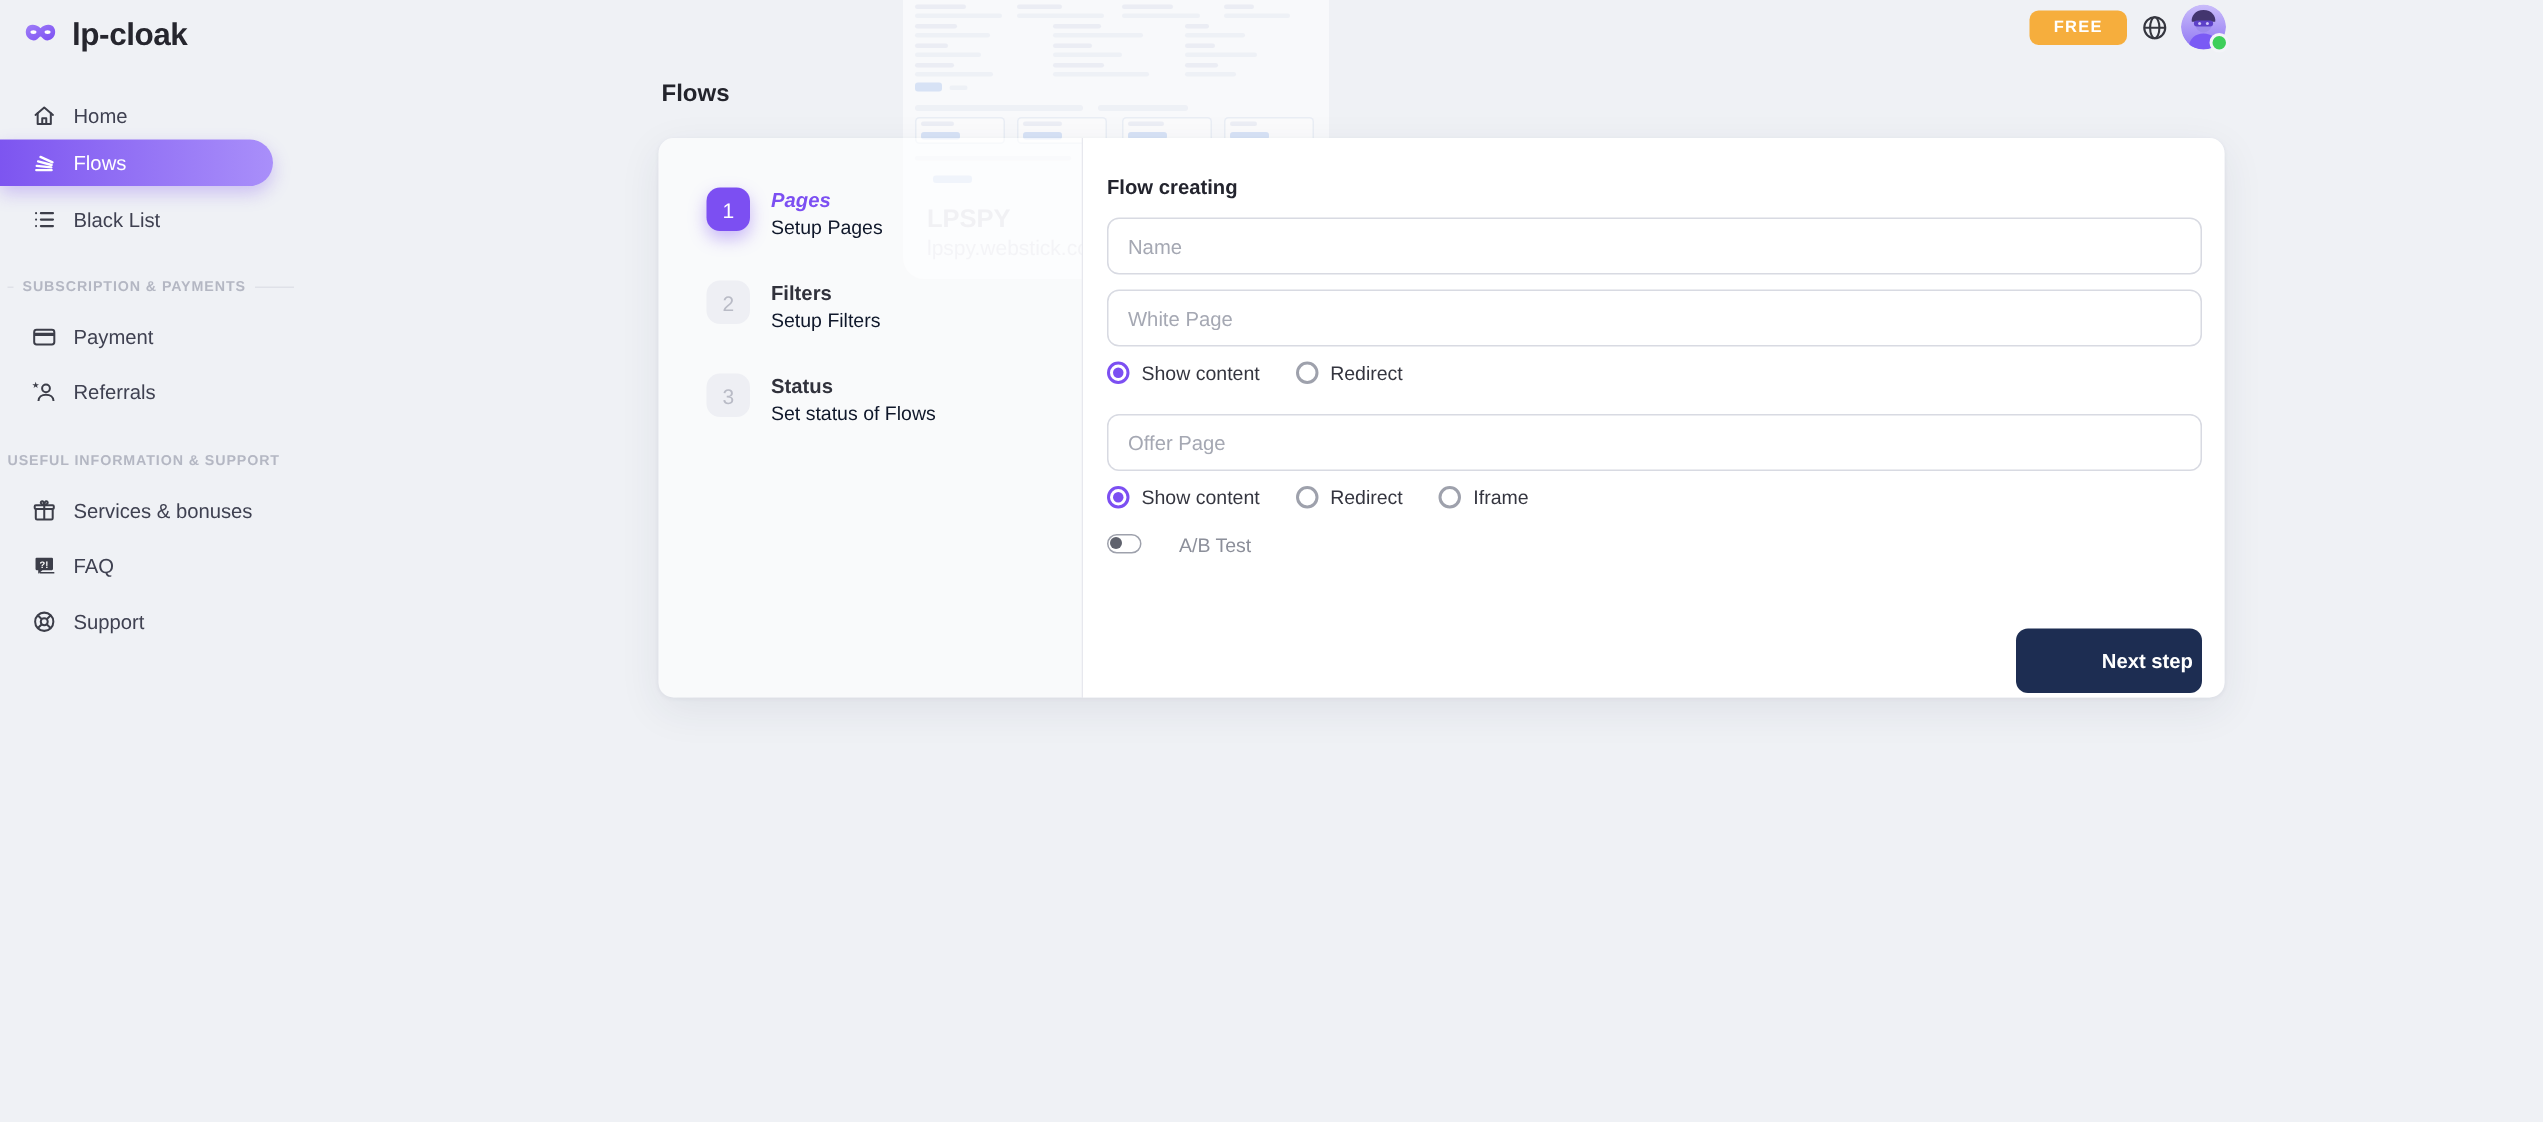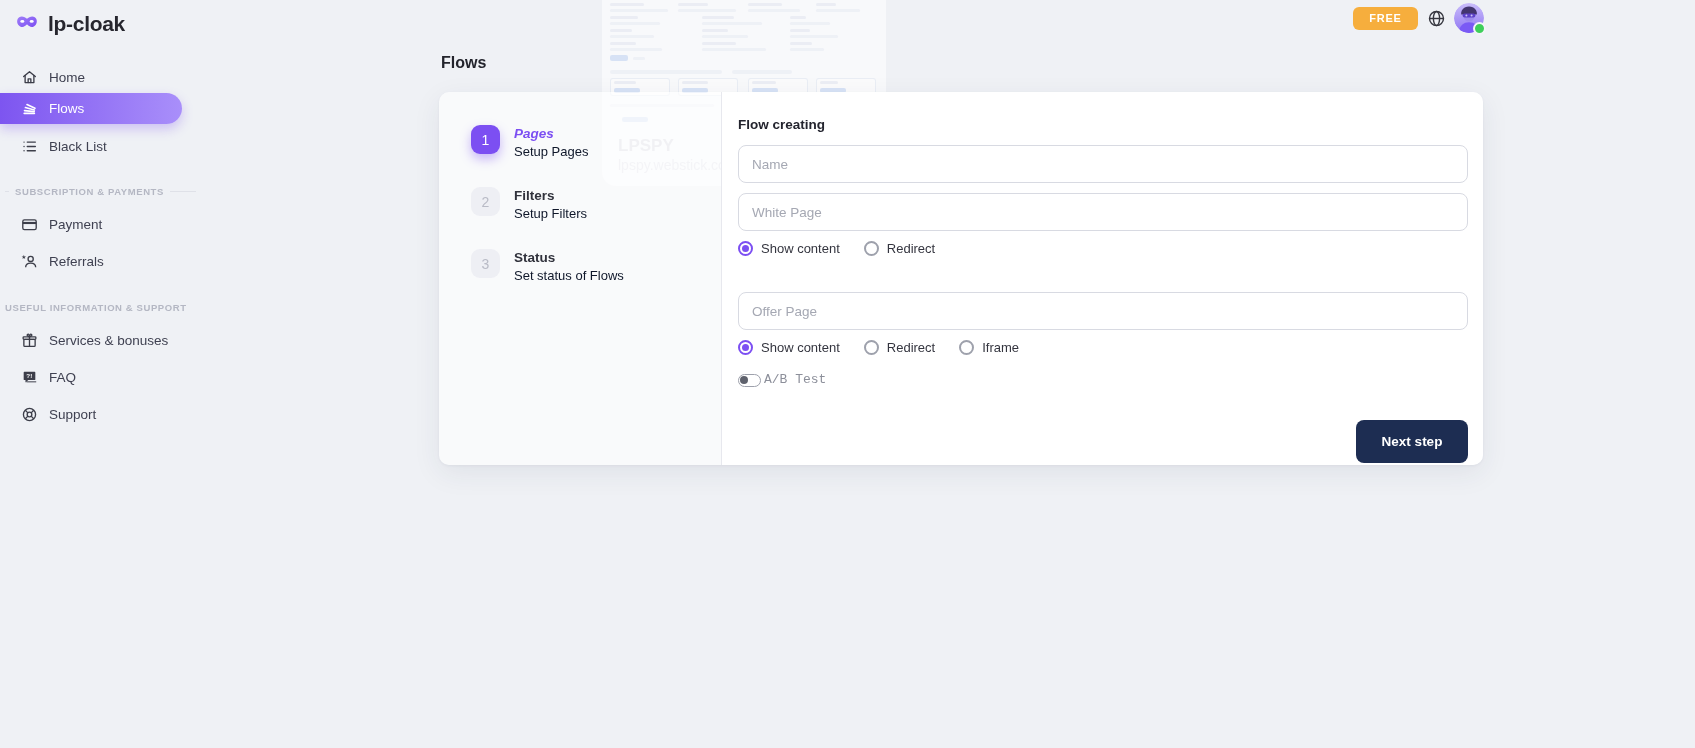--- a/index.html
+++ b/index.html
@@ -65,34 +65,34 @@
   .step-title{font-size:13.5px;font-weight:700;color:#31323c;padding-top:1px;}
   .step-title.on{color:#7c4ff2;font-style:italic;}
   .step-sub{font-size:13px;color:#0f172a;margin-top:3px;}
   
   .form-title{font-size:13.5px;font-weight:700;color:#23242e;line-height:17px;}
   .tinput{margin-top:12px;height:38px;min-height:38px;border:1px solid #d8dae2;border-radius:8px;
     background:#fff;font-size:13.5px;color:#3a3b45;padding:4px 13px;outline:none;width:100%;
     box-sizing:border-box;font-family:inherit;}
   .tinput::placeholder{color:#a5a8b3;}
   .tinput.mt10{margin-top:10px;}
-  .tinput.mt18{margin-top:36px;}
+  .tinput.mt18{margin-top:20px;}
   .radio-row{display:flex;align-items:flex-end;gap:24px;margin-top:9px;height:16px;}
   .radio-opt{display:flex;align-items:center;gap:8px;font-size:13px;color:#34353f;cursor:pointer;}
   .radio{width:15px;height:15px;border-radius:50%;border:2px solid #9ea1ac;box-sizing:border-box;
     position:relative;flex:none;}
   .radio.sel{border-color:#7c4ff2;}
   .radio.sel::after{content:"";position:absolute;inset:2px;border-radius:50%;background:#7c4ff2;}
-  .toggle-row{display:flex;align-items:flex-end;gap:3px;margin-top:17px;font-family:Liberation Mono, monospace;}
+  .toggle-row{display:flex;align-items:flex-start;gap:25px;margin-top:17px;}
   .toggle{width:23px;height:13px;border-radius:8px;border:1.5px solid #9ea1ac;position:relative;
     box-sizing:border-box;cursor:pointer;flex:none;}
   .toggle-knob{position:absolute;left:1px;top:1px;width:8px;height:8px;border-radius:50%;background:#5f626d;}
   .toggle-label{font-size:13px;color:#8c8f9a;}
-  .submit-btn{align-self:flex-end;margin-top:33px;width:112px;height:43px;border:none;border-radius:8px;
-    background:#1d2d52;color:#fff;font-size:13.5px;font-weight:700;font-family:inherit;cursor:pointer;}
+  .submit-btn{align-self:flex-end;margin-top:48px;width:124px;height:43px;border:none;border-radius:8px;
+    background:#1d2d52;color:#fff;font-size:13.5px;font-weight:700;font-family:inherit;cursor:pointer;text-align:right;}
 </style>
 </head>
 <body>
 
 <div class="sidebar">
   <div class="logo">
     <span style="display:flex;">
       <svg width="26" height="24" viewBox="0 0 24 24">
         <defs>
             <linearGradient id="lg1" x1="0" y1="0" x2="1" y2="1">

